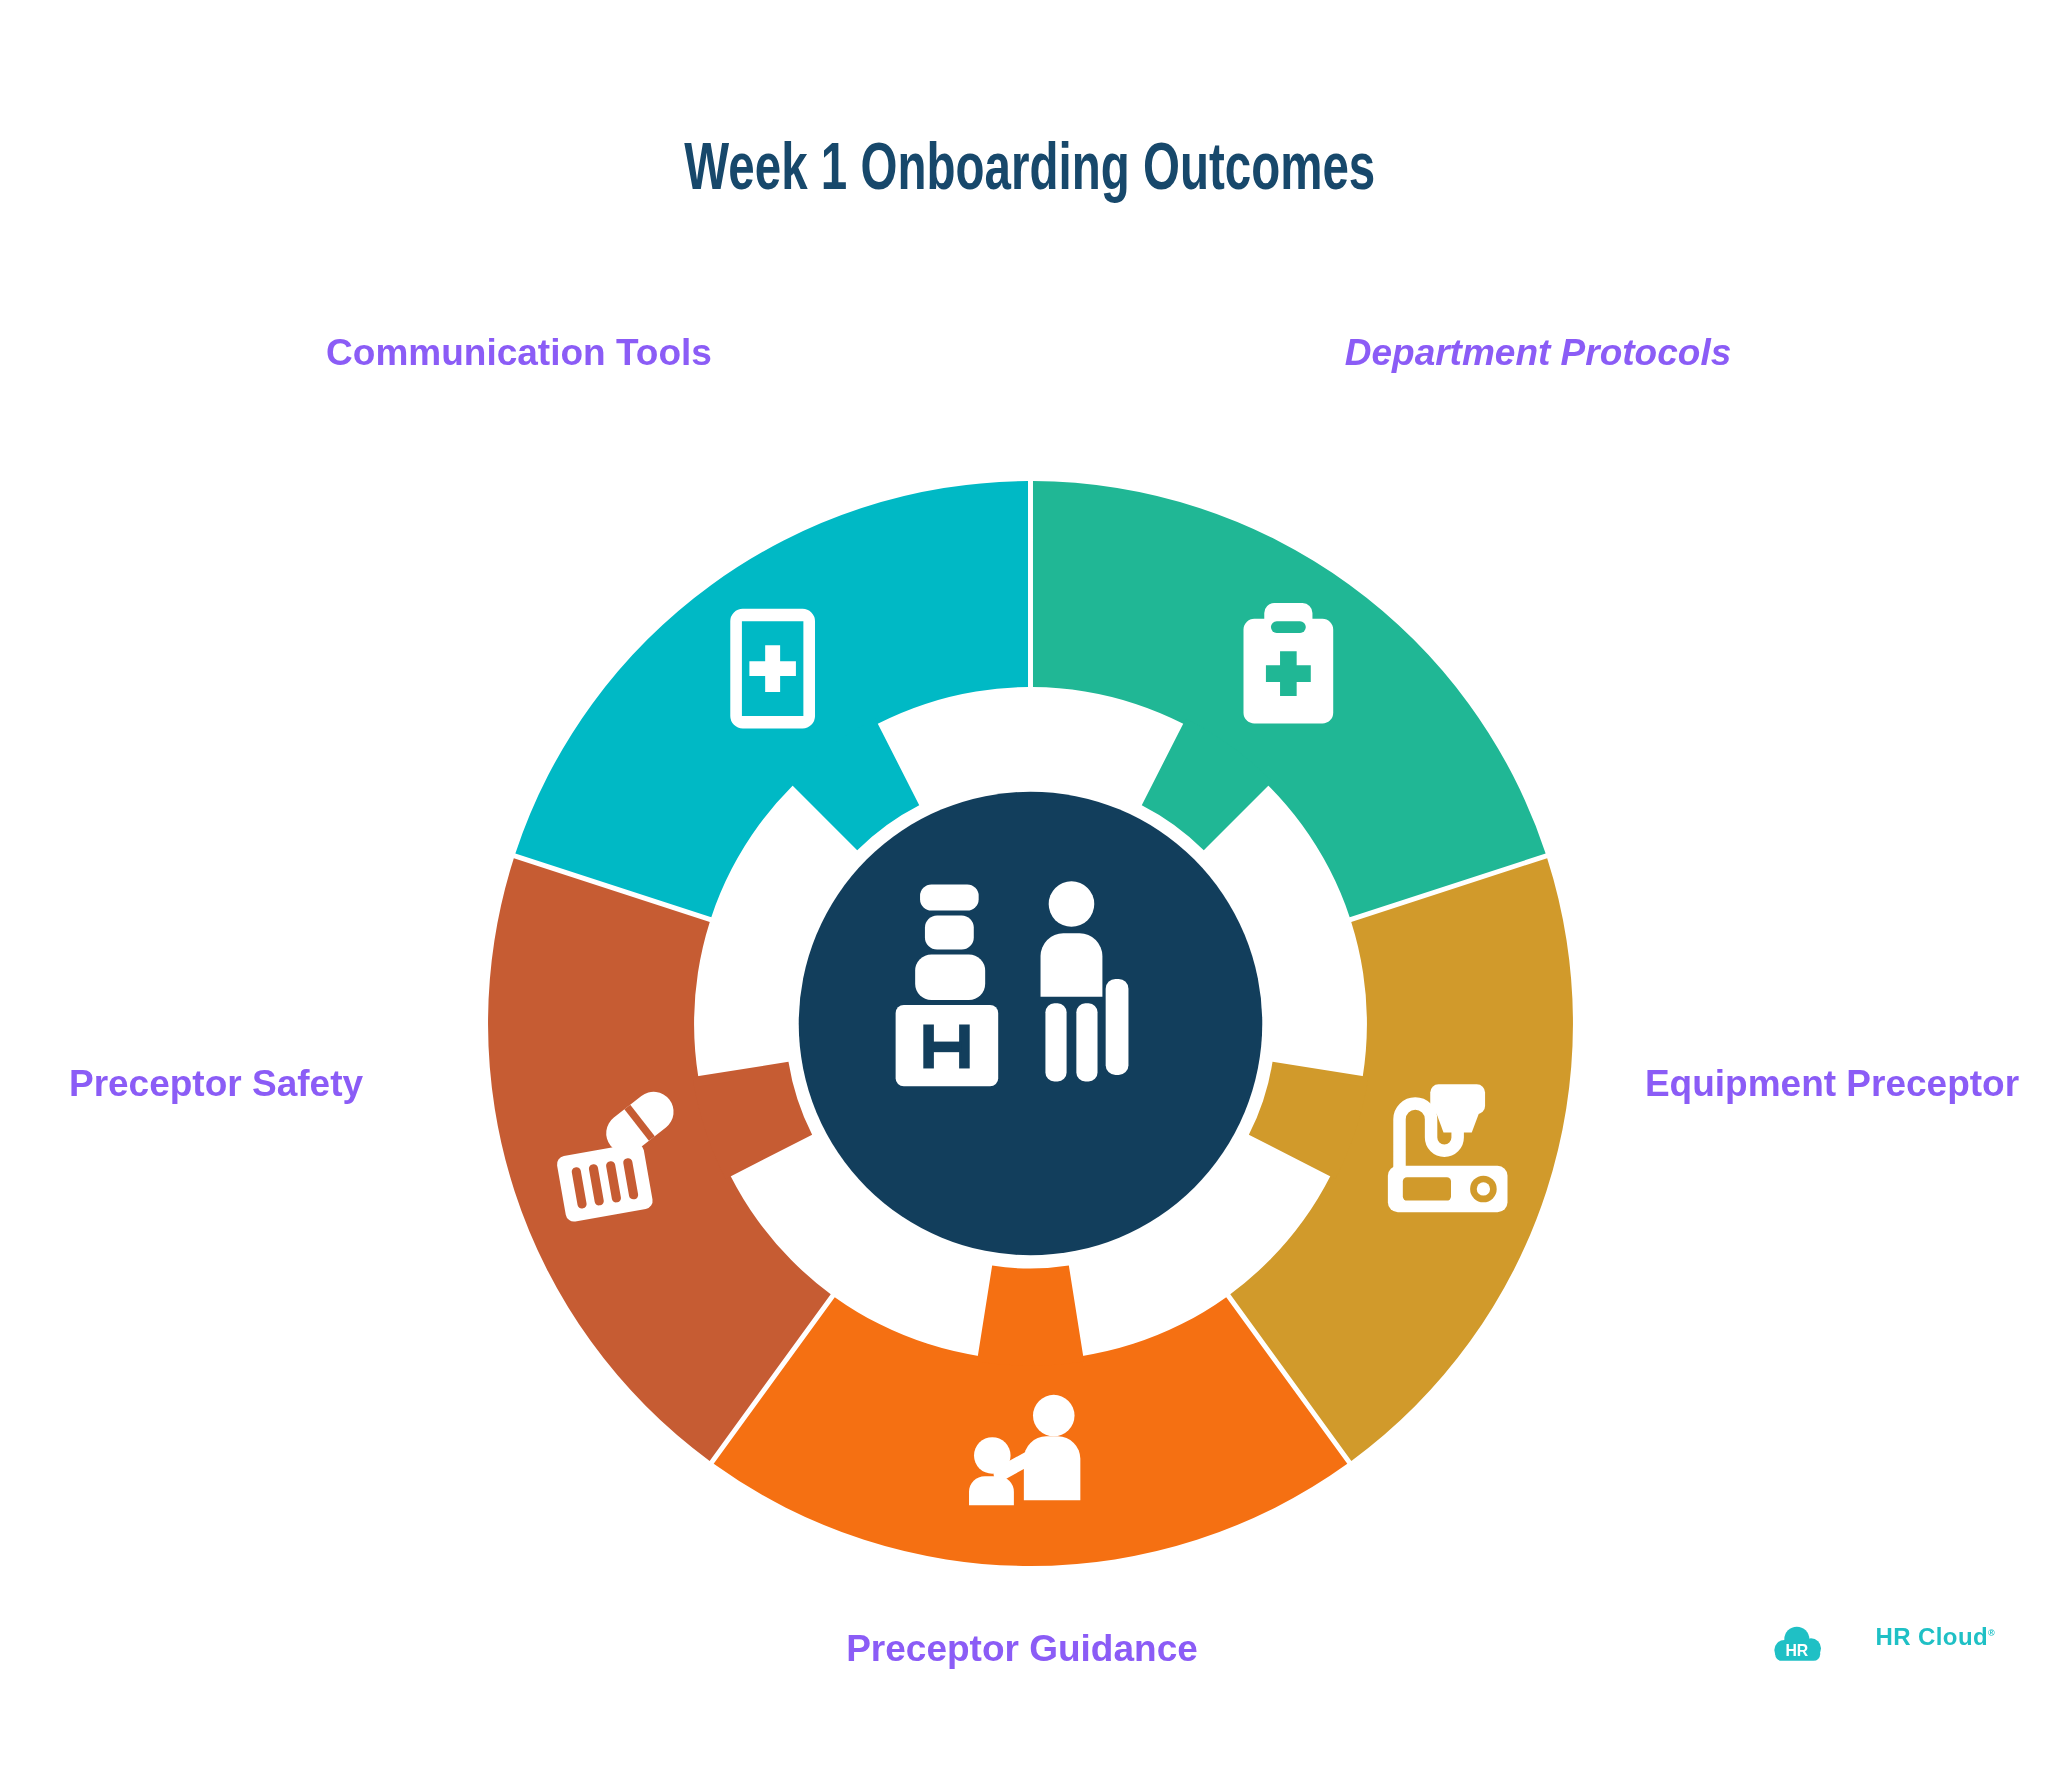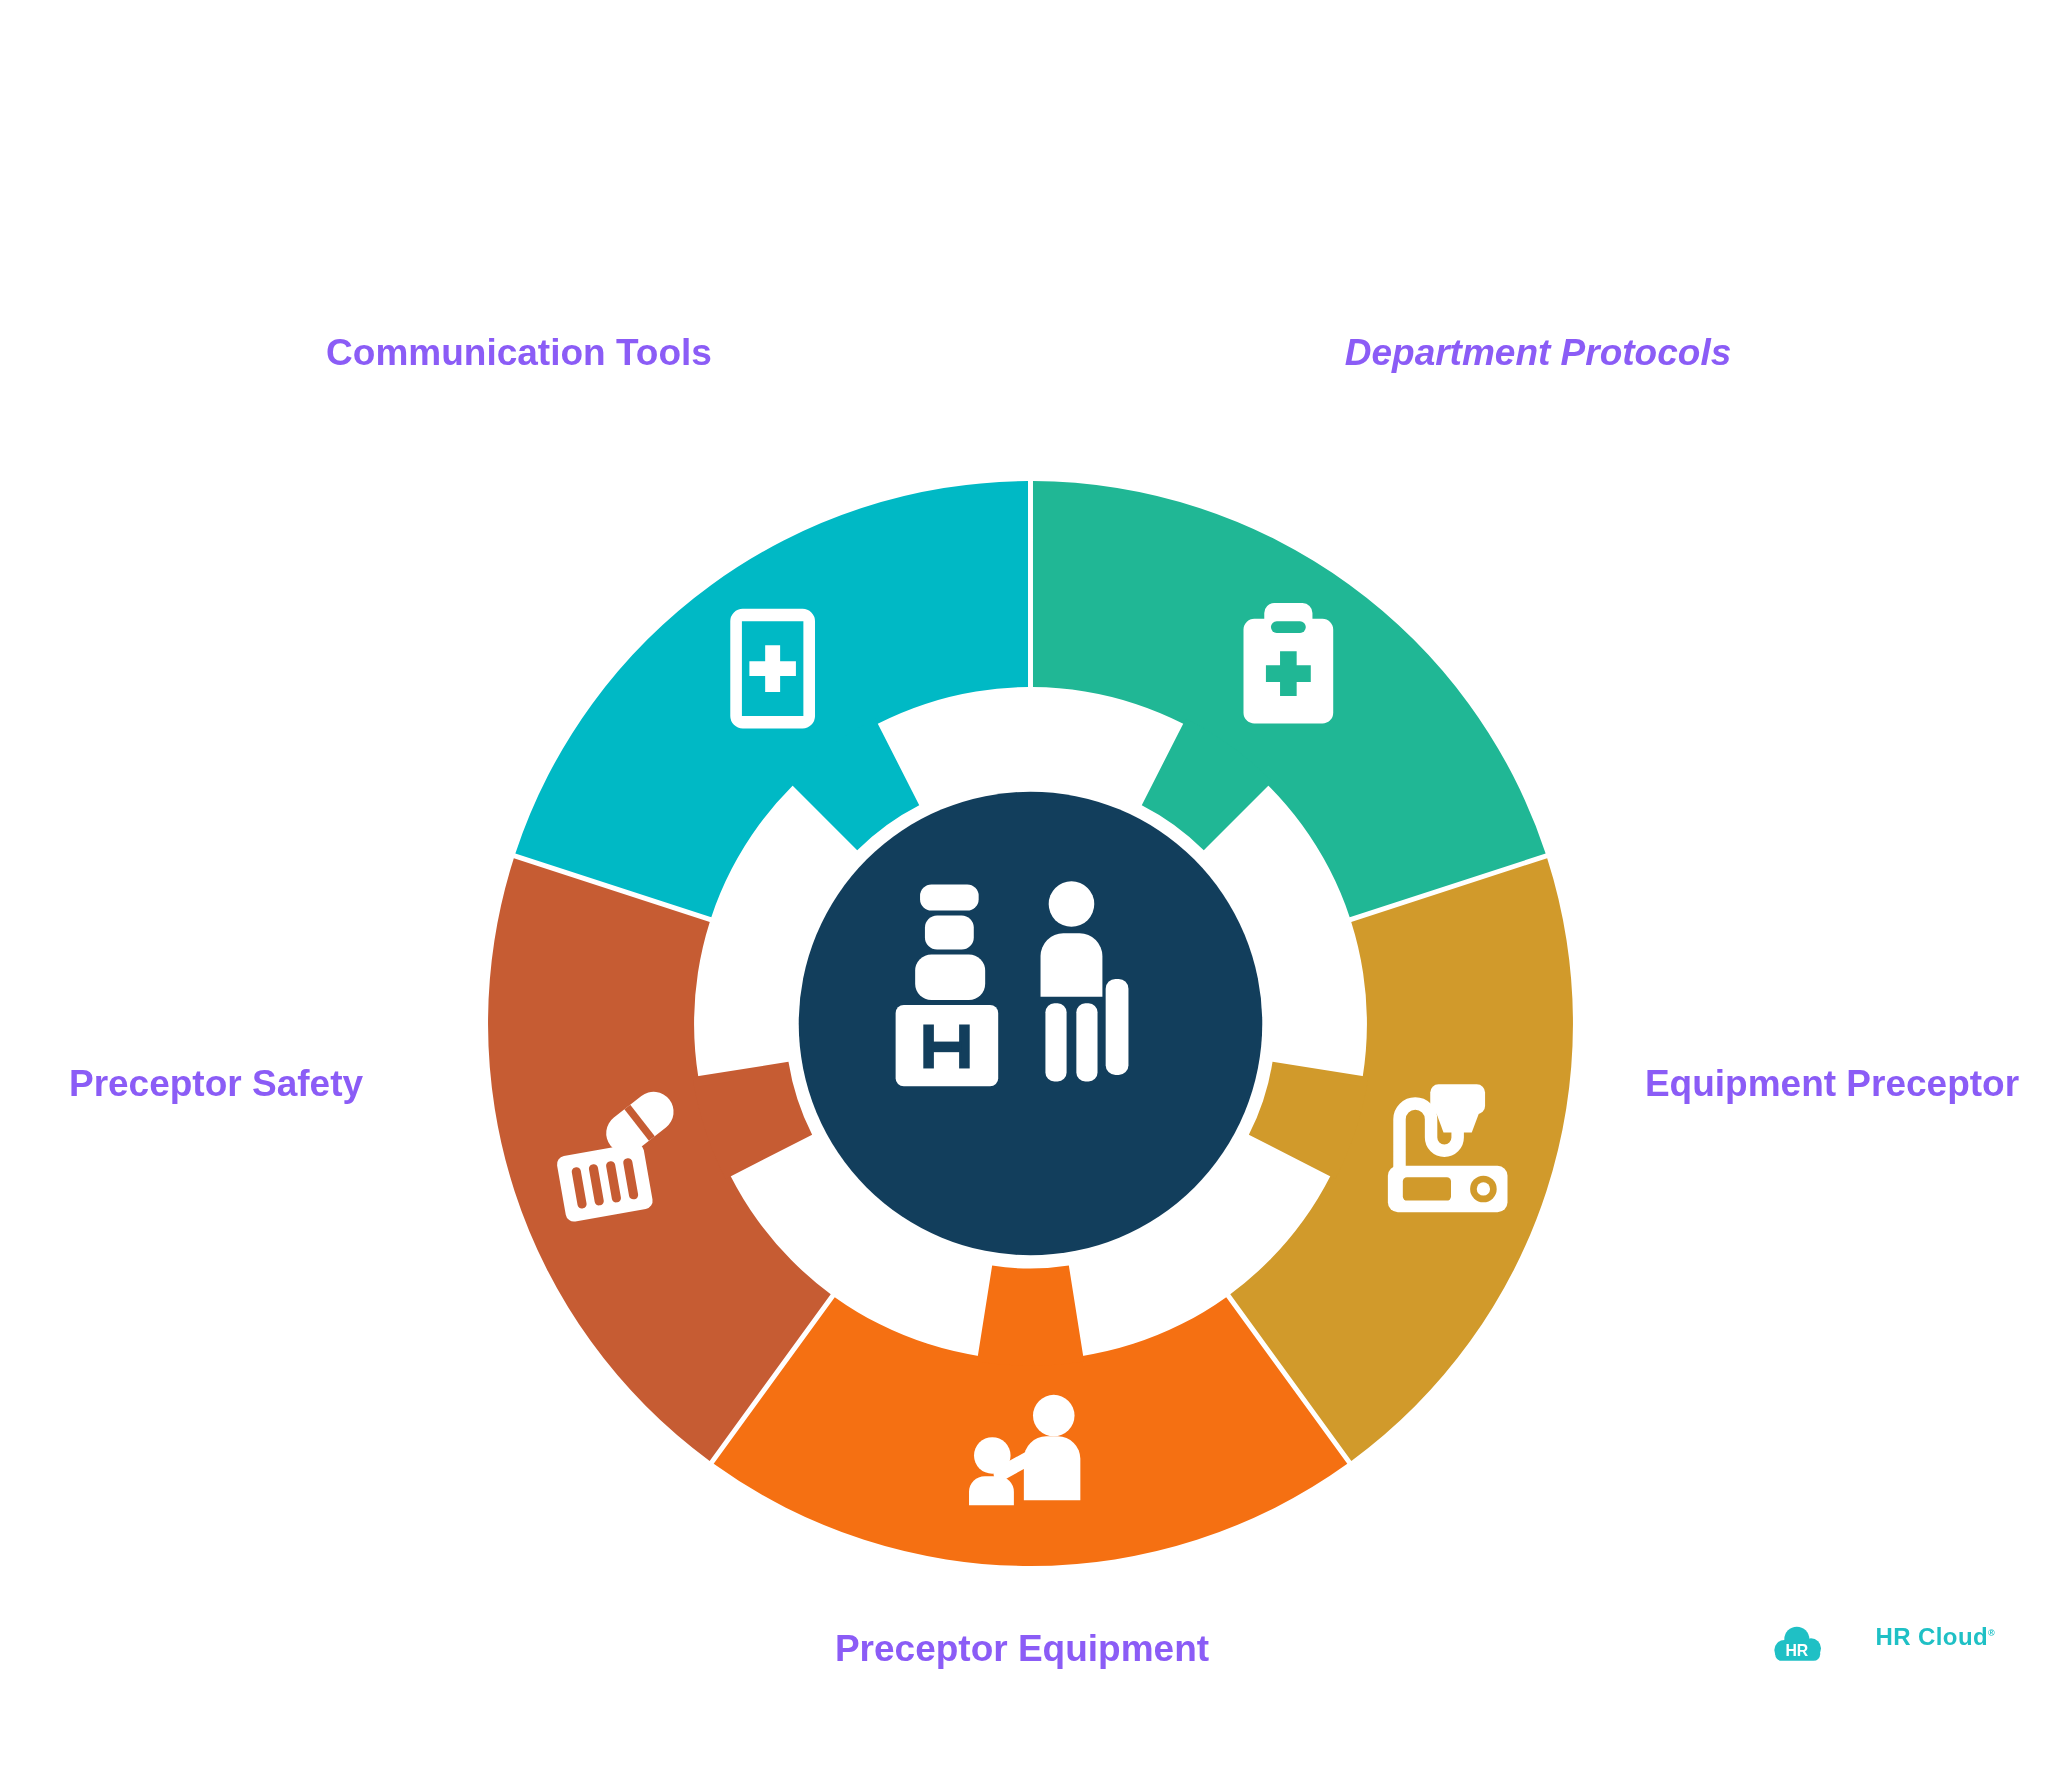--- a/index.html
+++ b/index.html
@@ -11,20 +11,23 @@
   #donut{position:absolute;left:449px;top:442px;width:1163px;height:1163px;}
   .logo{position:absolute;left:1771px;top:1625px;display:flex;align-items:flex-start;gap:7.5px;}
   .logo-text{font-size:24px;font-weight:bold;color:#1FC0C5;letter-spacing:0.4px;white-space:nowrap;line-height:1;margin-left:42px;}
   .logo-text sup{font-size:9.1px;font-weight:bold;}
 </style>
 </head>
 <body>
 
 <div class="stage">
 
+  <div class="title">
+    <span>Week 1 Onboarding Outcomes</span>
+  </div>
 
   <svg id="donut" viewBox="0 0 1400 1400">
       <g>
         <path fill="#00B9C5" d="M79.89,495.36 A653,653 0 0 1 697.00,47.01 L697.00,295.01 A405,405 0 0 0 315.76,572.00 Z"></path>
         <path fill="#00B9C5" d="M408.67,408.67 A412,412 0 0 1 512.96,332.91 L566.07,437.15 A295,295 0 0 0 491.40,491.40 Z"></path>
         <g transform="translate(389.6,272.8)">
           <path fill="#FFF" fill-rule="evenodd" d="M-36,-72 h72 a15,15 0 0 1 15,15 v114 a15,15 0 0 1 -15,15 h-72 a15,15 0 0 1 -15,-15 v-114 a15,15 0 0 1 15,-15 Z M-37,-57 v114 h74 v-114 Z"></path>
           <path fill="#FFF" d="M-9,-28 h18 v19 h19 v18 h-19 v19 h-18 v-19 h-19 v-18 h19 Z"></path>
         </g>
       </g>
@@ -101,21 +104,21 @@
           <rect x="52" y="14" width="26" height="96" rx="11" fill="#FFF"></rect>
           <rect x="90" y="14" width="26" height="96" rx="11" fill="#FFF"></rect>
           <rect x="126" y="-16" width="28" height="118" rx="12" fill="#FFF"></rect>
         </g>
       </g>
     </svg>
 
   <div class="seg-label" style="left:519px;top:334px;">Communication Tools</div>
   <div class="seg-label" style="left:1538px;top:334px;font-style:italic;">Department Protocols</div>
   <div class="seg-label" style="left:1832px;top:1065px;">Equipment Preceptor</div>
-  <div class="seg-label" style="left:1022px;top:1630px;">Preceptor Equipment</div>
+  <div class="seg-label" style="left:1022px;top:1630px;">Preceptor Guidance</div>
   <div class="seg-label" style="left:216px;top:1065px;">Preceptor Safety</div>
 
   <div class="logo">
     <svg width="55" height="40" viewBox="0 0 66 48">
       <g fill="#1FC0C5">
         <circle cx="16" cy="30" r="12"></circle>
         <circle cx="31" cy="17" r="15"></circle>
         <circle cx="48" cy="28" r="12"></circle>
         <rect x="5" y="26" width="54" height="17" rx="8"></rect>
       </g>

